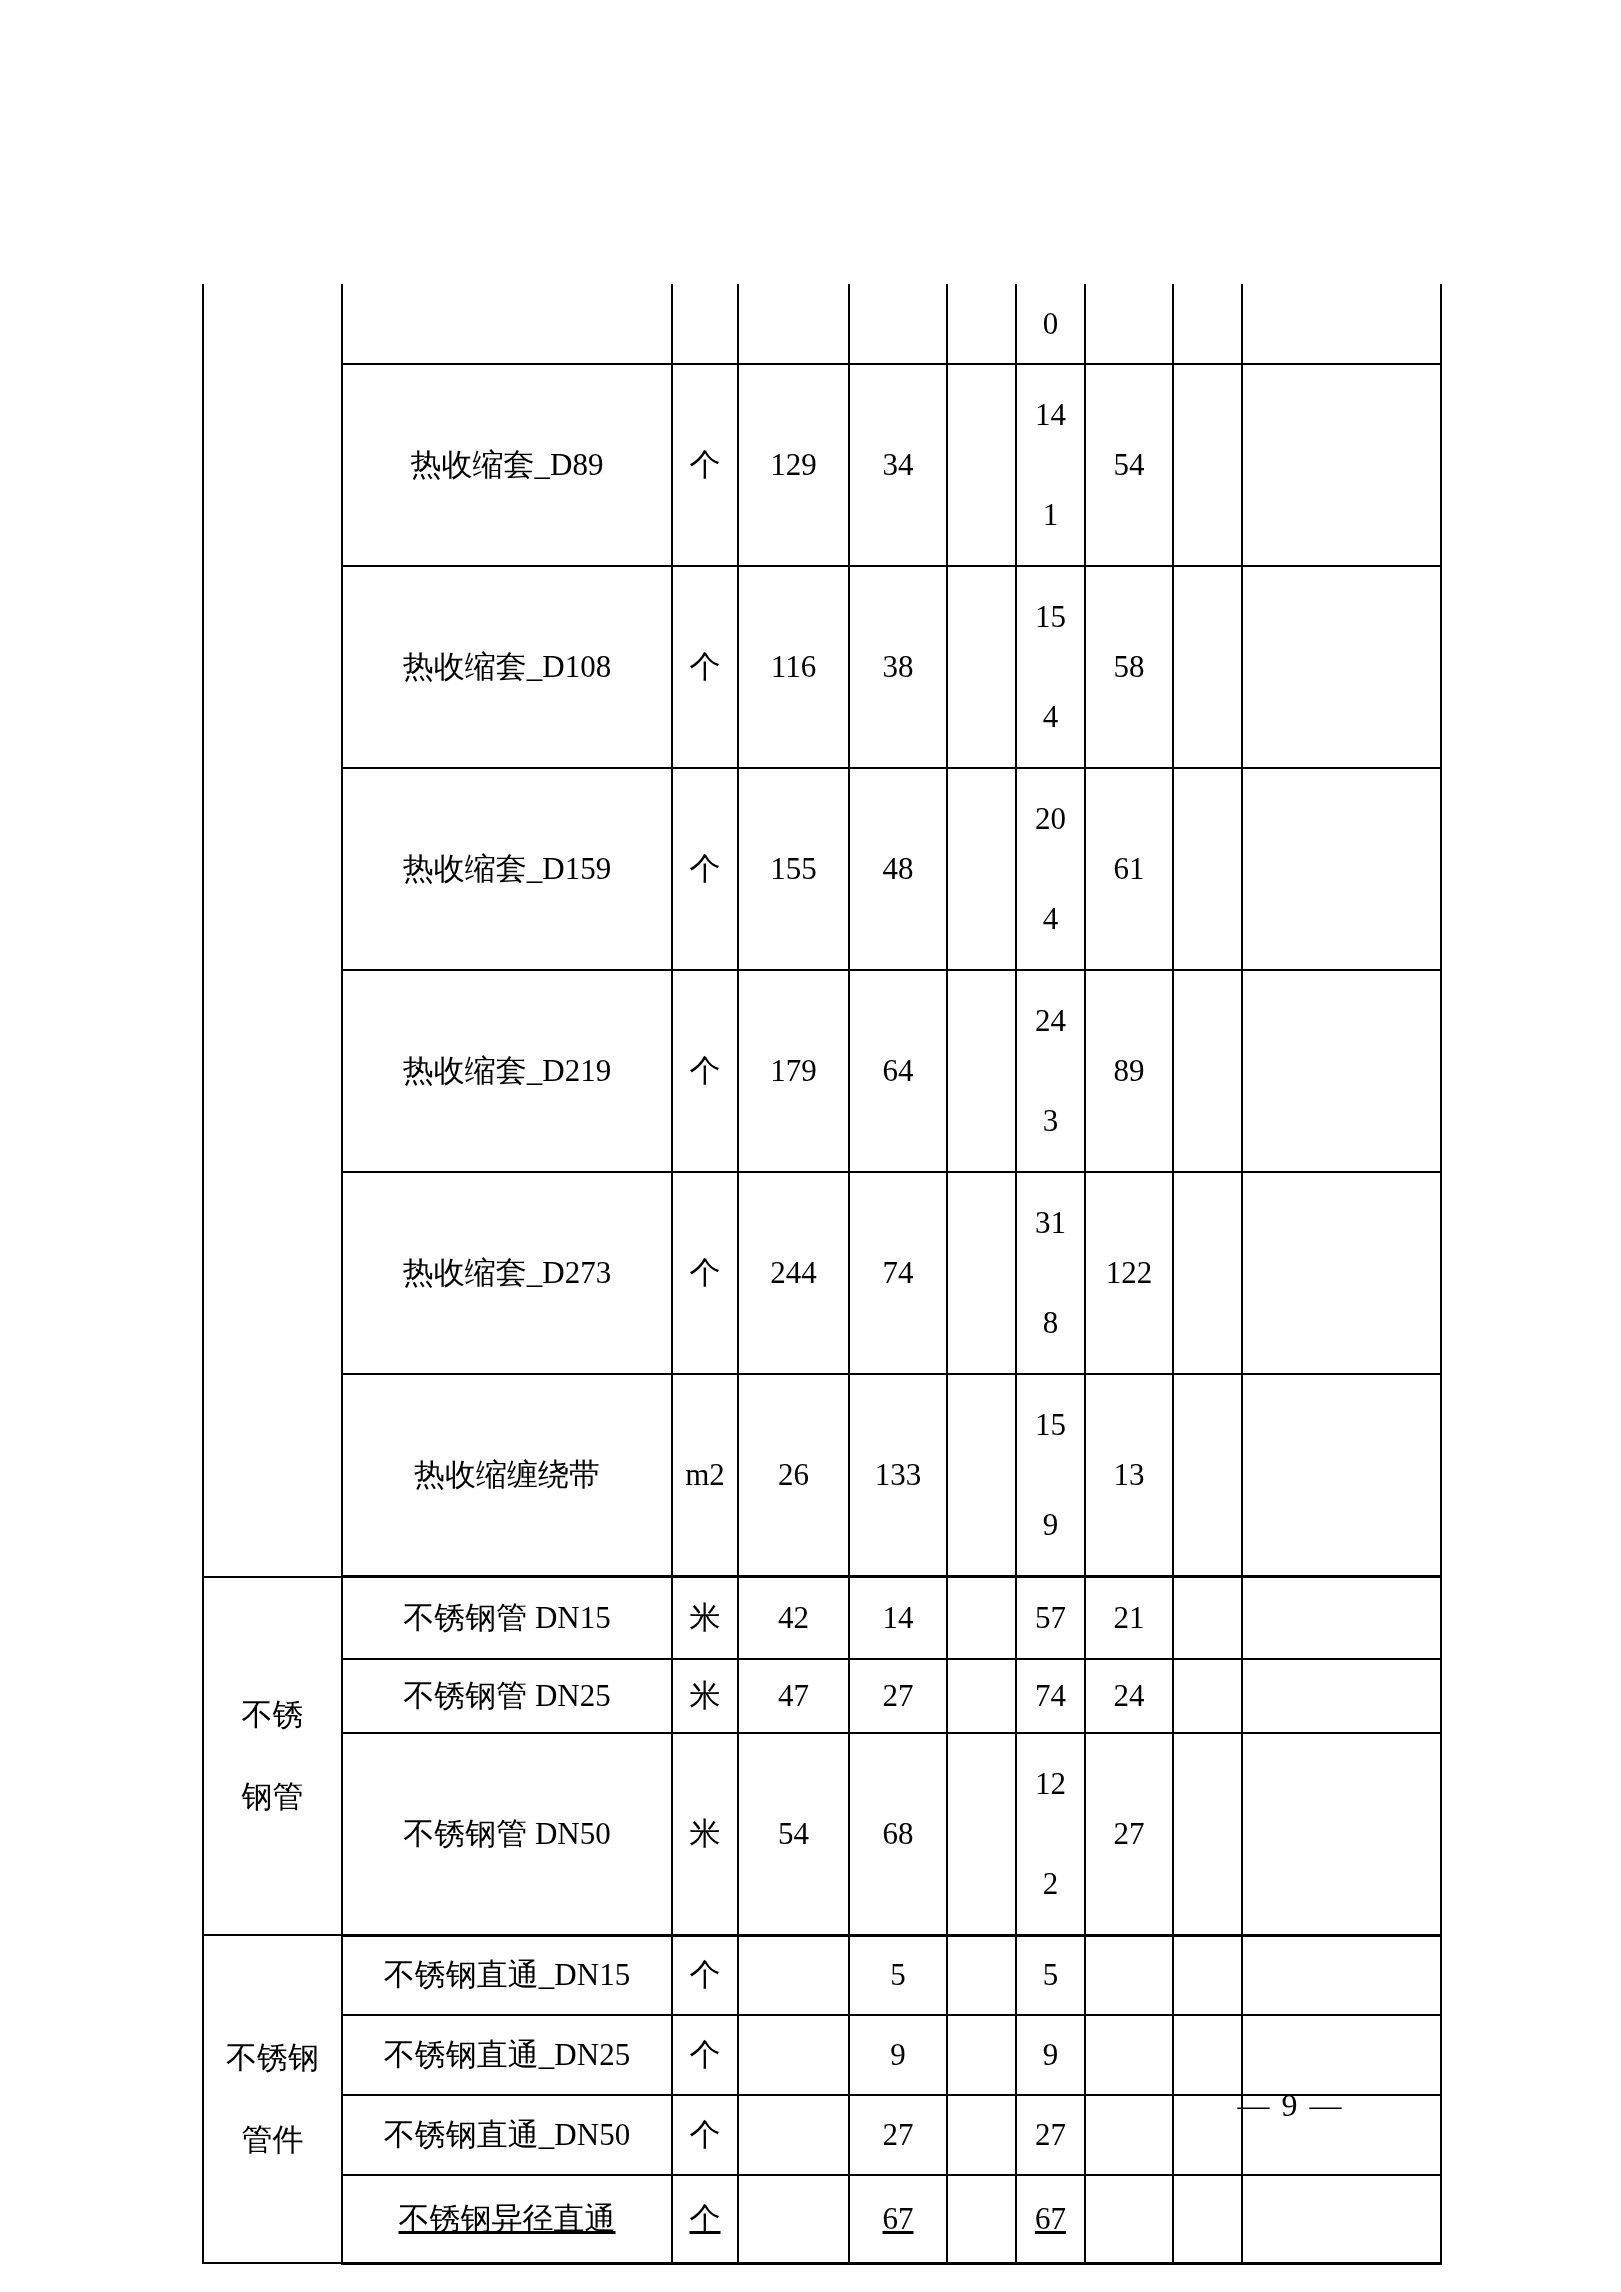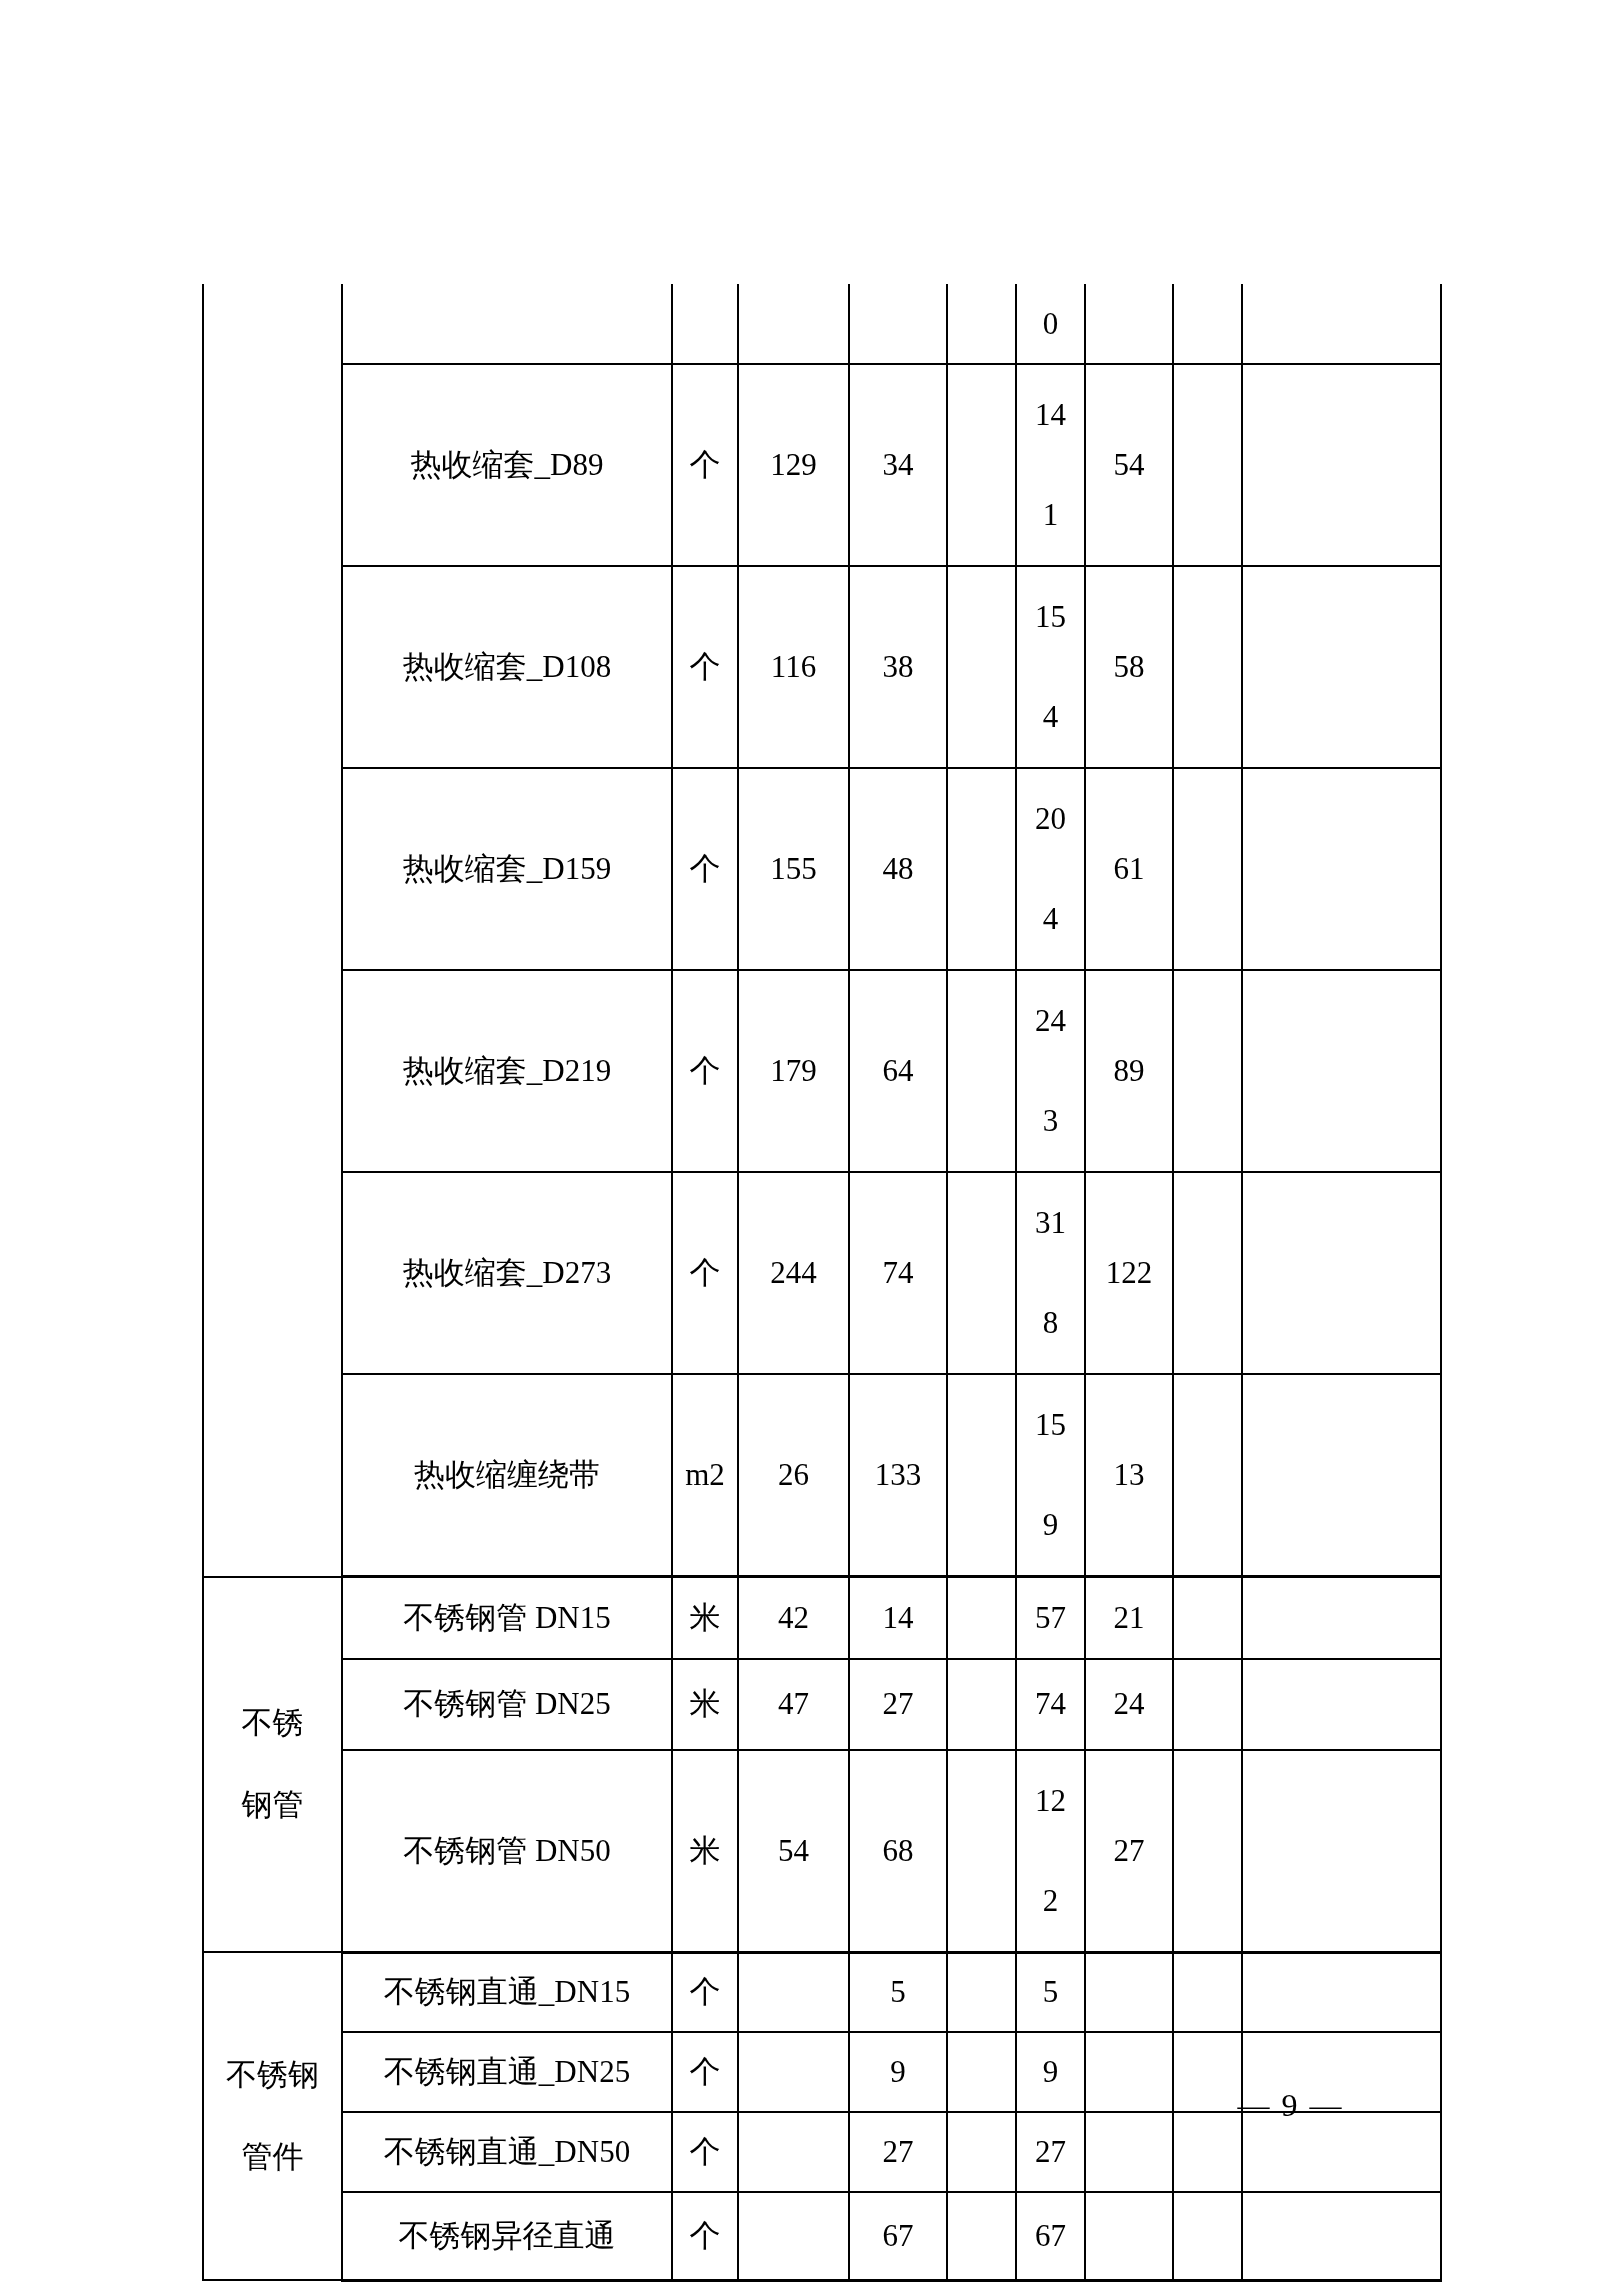--- a/index.html
+++ b/index.html
@@ -33,23 +33,23 @@
     font-size: 31px;
     text-align: center;
     vertical-align: middle;
     padding: 0;
     overflow: hidden;
   }
   
   tr.h82  { height: 80px; }
   tr.h163 { height: 160px; }
   tr.h84  { height: 82px; }
-  tr.h83  { height: 91px; font-family: Liberation Serif, serif; }
+  tr.h83  { height: 74px; font-family: Liberation Serif, serif; }
   tr.h85  { height: 80px; }
-  tr.h90  { height: 88px; }
+  tr.h90  { height: 88px; text-decoration: underline; }
   
   tr.first > td, td.cat-1 { border-top: 0; }
   
   tr.sec-end > td, td.cat-1, td.cat-2 { border-bottom-width: 3.9px; }
   
   td.cat-col  { border-left-width: 3.9px; }
   td.col-last { border-right-width: 3.9px; }
   tr.tbl-end > td { border-bottom-width: 3.9px; }
   td.cat-3 { border-bottom-width: 5.9px; margin-top: 6px; }
   

